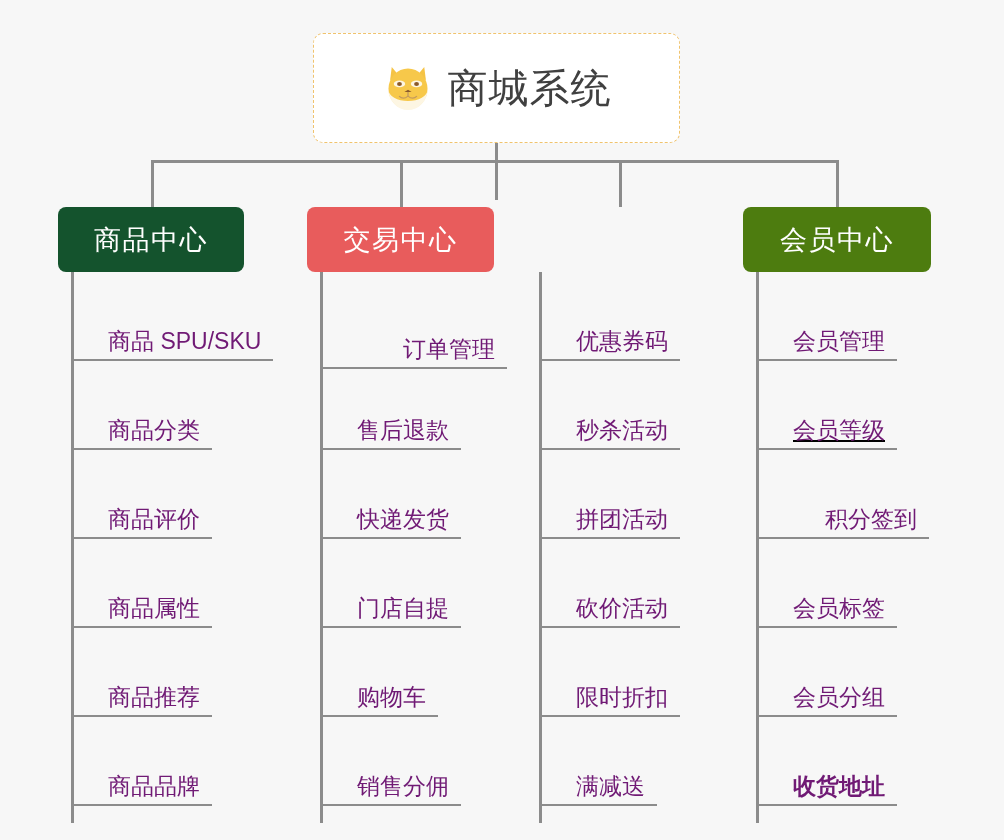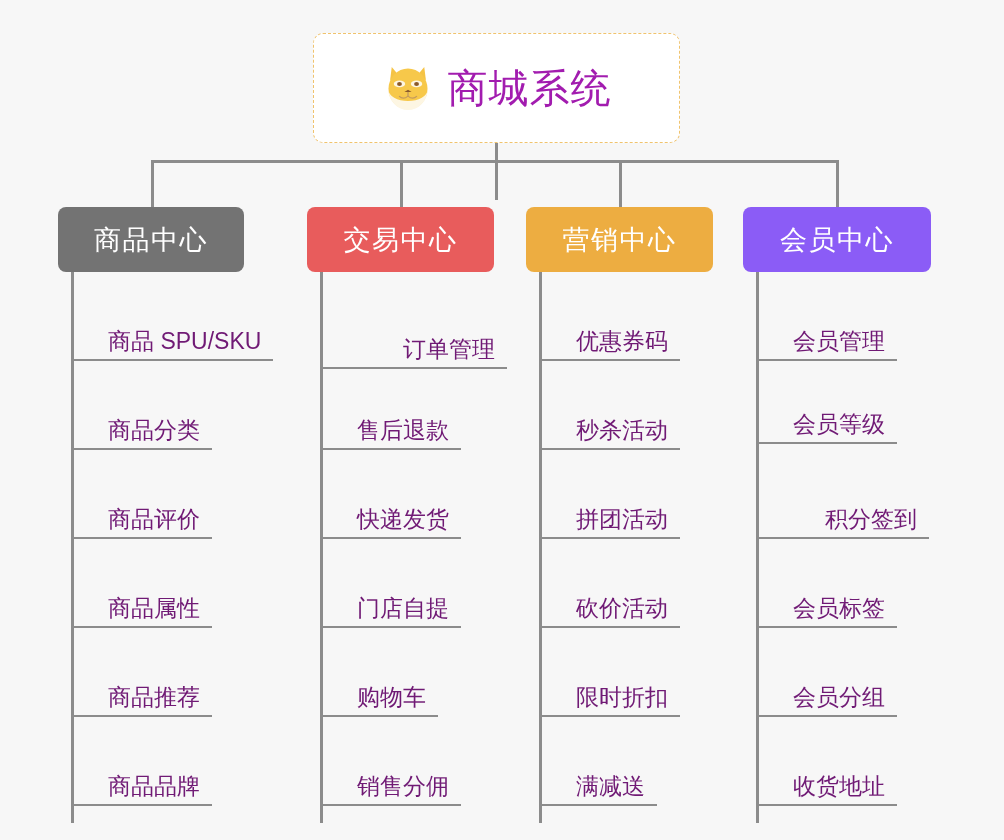--- a/index.html
+++ b/index.html
@@ -118,40 +118,37 @@
       <path d="M8 34 a24 25 0 0 0 48 0 a24 14 0 0 1 -48 0 Z" fill="#fdf6e3"></path>
       <ellipse cx="21.5" cy="27" rx="7" ry="4.2" fill="#fdf6e3"></ellipse>
       <ellipse cx="42.5" cy="27" rx="7" ry="4.2" fill="#fdf6e3"></ellipse>
       <ellipse cx="21.5" cy="27" rx="3" ry="2.4" fill="#8a5a2b"></ellipse>
       <ellipse cx="42.5" cy="27" rx="3" ry="2.4" fill="#8a5a2b"></ellipse>
       <path d="M32 34 l-4.5 3 h9 Z" fill="#8a5a2b"></path>
       <path d="M32 37 v5" stroke="#c49a5e" stroke-width="1.6" fill="none"></path>
       <path d="M32 42 q-6 5 -11 0" stroke="#c49a5e" stroke-width="1.6" fill="none"></path>
       <path d="M32 42 q6 5 11 0" stroke="#c49a5e" stroke-width="1.6" fill="none"></path>
     </svg>
-    <div class="root-title" style="color: #a21caf;">商城系统</div>
+    <div class="root-title" style="color: #404040;">商城系统</div>
   </div>
 
   <div class="line-v" style="left: 495px; top: 143px; height: 57px; background: rgb(140, 140, 140);"></div>
   <div class="line-h" style="left: 151px; top: 160px; width: 688px; background: rgb(140, 140, 140);"></div>
   <div class="line-v" style="left: 151px; top: 160px; height: 47px; background: rgb(140, 140, 140);"></div>
   <div class="line-v" style="left: 400px; top: 160px; height: 47px; background: rgb(140, 140, 140);"></div>
   <div class="line-v" style="left: 619px; top: 160px; height: 47px; background: rgb(140, 140, 140);"></div>
   <div class="line-v" style="left: 836px; top: 160px; height: 47px; background: rgb(140, 140, 140);"></div>
 
-  <div class="branch-node" style="left: 58px; top: 207px; width: 186px; background: #737373;">
+  <div class="branch-node" style="left: 58px; top: 207px; width: 186px; background: #14532d;">
     <span>商品中心</span>
   </div>
   <div class="branch-node" style="left: 307px; top: 207px; width: 187px; background: rgb(232, 92, 92);">
     <span>交易中心</span>
   </div>
-  <div class="branch-node" style="left: 526px; top: 207px; width: 187px; background: rgb(237, 173, 65);">
-    <span>营销中心</span>
-  </div>
-  <div class="branch-node" style="left: 743px; top: 207px; width: 188px; background: #8b5cf6;">
+  <div class="branch-node" style="left: 743px; top: 207px; width: 188px; background: #4d7c0f;">
     <span>会员中心</span>
   </div>
 
   <div class="leaf-col" style="left:71px;">
     <div class="leaf-spine" style="background: rgb(140, 140, 140);"></div>
     <div class="leaf-item" style="top: 0px; border-bottom-color: rgb(140, 140, 140);">
       <span class="leaf-label">商品 SPU/SKU</span>
     </div>
     <div class="leaf-item" style="top: 89px; border-bottom-color: rgb(140, 140, 140);">
       <span class="leaf-label">商品分类</span>
@@ -212,30 +209,30 @@
     <div class="leaf-item" style="top: 445px; border-bottom-color: rgb(140, 140, 140);">
       <span class="leaf-label">满减送</span>
     </div>
   </div>
 
   <div class="leaf-col" style="left:756px;">
     <div class="leaf-spine" style="background: rgb(140, 140, 140);"></div>
     <div class="leaf-item" style="top: 0px; border-bottom-color: rgb(140, 140, 140);">
       <span class="leaf-label">会员管理</span>
     </div>
-    <div class="leaf-item" style="top: 83px; border-bottom-color: rgb(140, 140, 140);">
+    <div class="leaf-item" style="top: 89px; border-bottom-color: rgb(140, 140, 140); text-decoration: underline;">
       <span class="leaf-label">会员等级</span>
     </div>
     <div class="leaf-item" style="top: 178px; border-bottom-color: rgb(140, 140, 140); padding-left: 32px;">
       <span class="leaf-label">积分签到</span>
     </div>
     <div class="leaf-item" style="top: 267px; border-bottom-color: rgb(140, 140, 140);">
       <span class="leaf-label">会员标签</span>
     </div>
     <div class="leaf-item" style="top: 356px; border-bottom-color: rgb(140, 140, 140);">
       <span class="leaf-label">会员分组</span>
     </div>
-    <div class="leaf-item" style="top: 445px; border-bottom-color: rgb(140, 140, 140);">
+    <div class="leaf-item" style="top: 445px; border-bottom-color: rgb(140, 140, 140); font-weight: bold;">
       <span class="leaf-label">收货地址</span>
     </div>
   </div>
 
 </div>
 
 </body></html>

